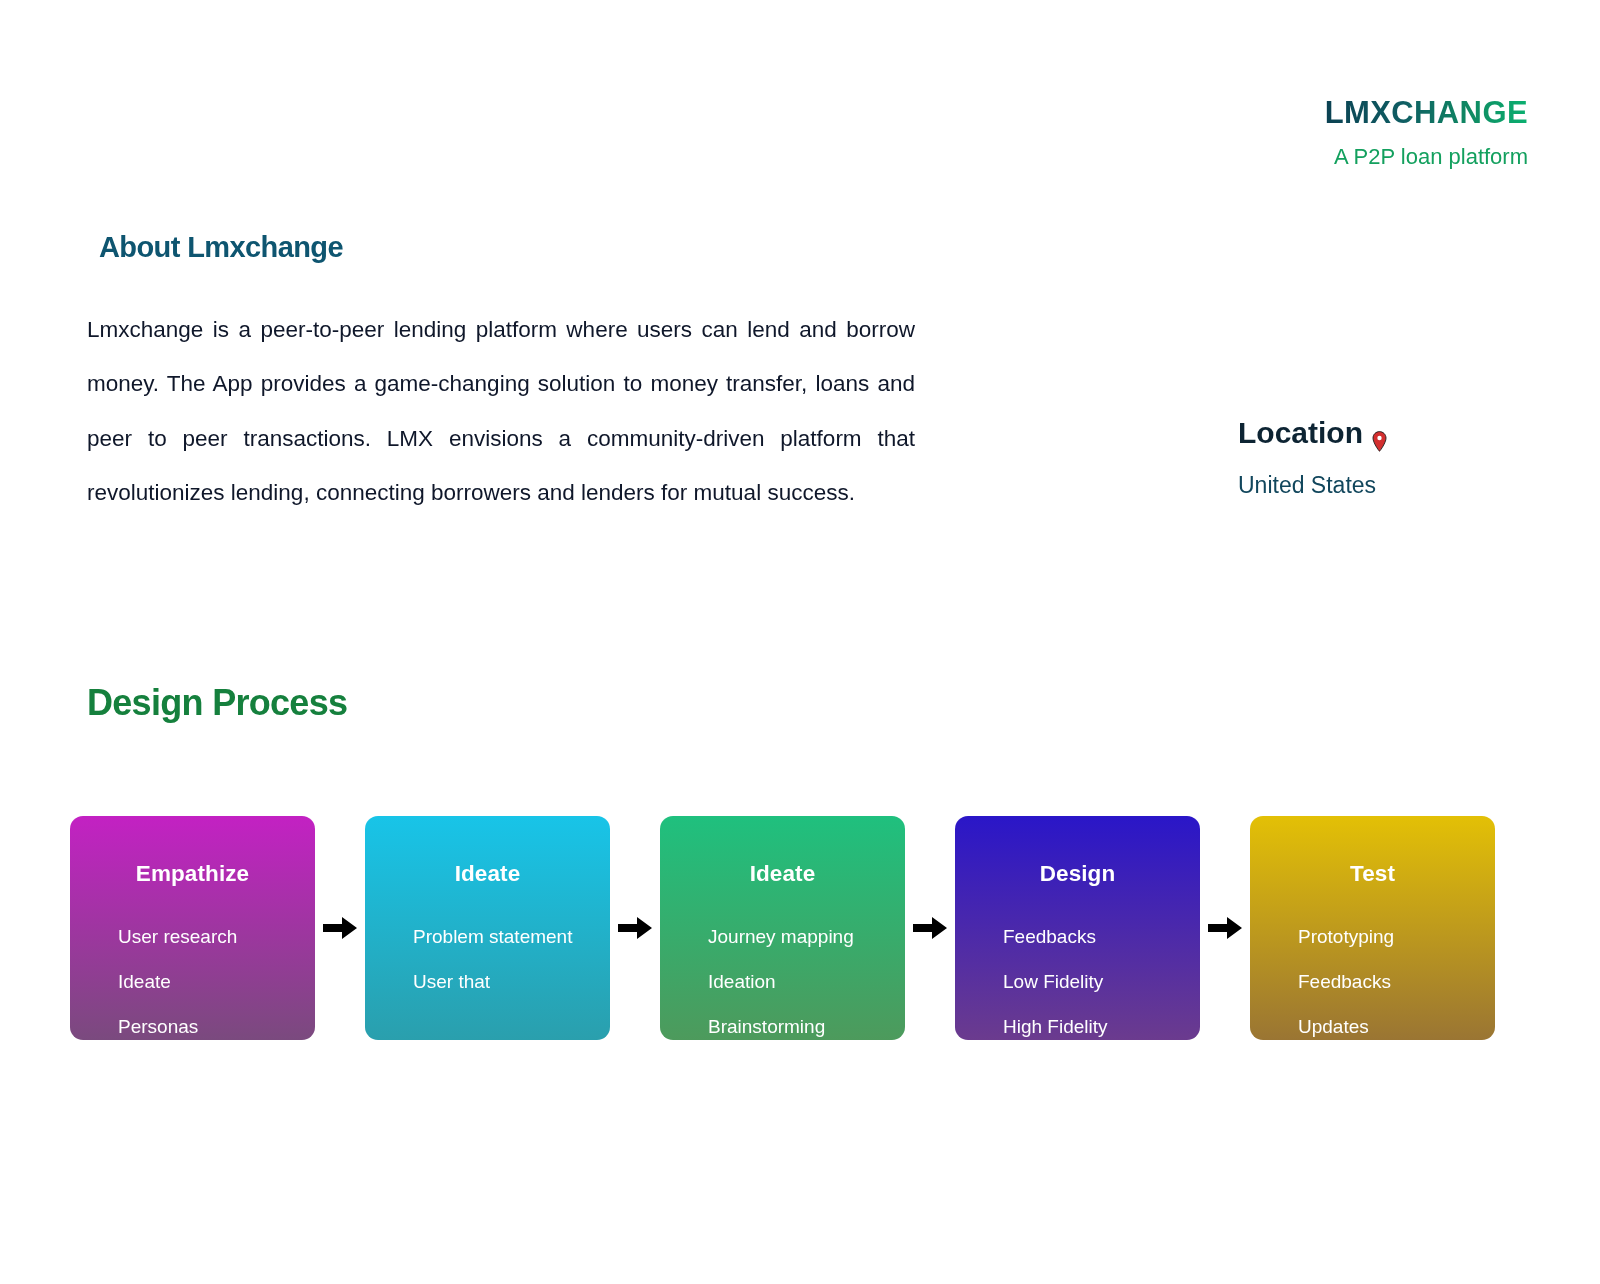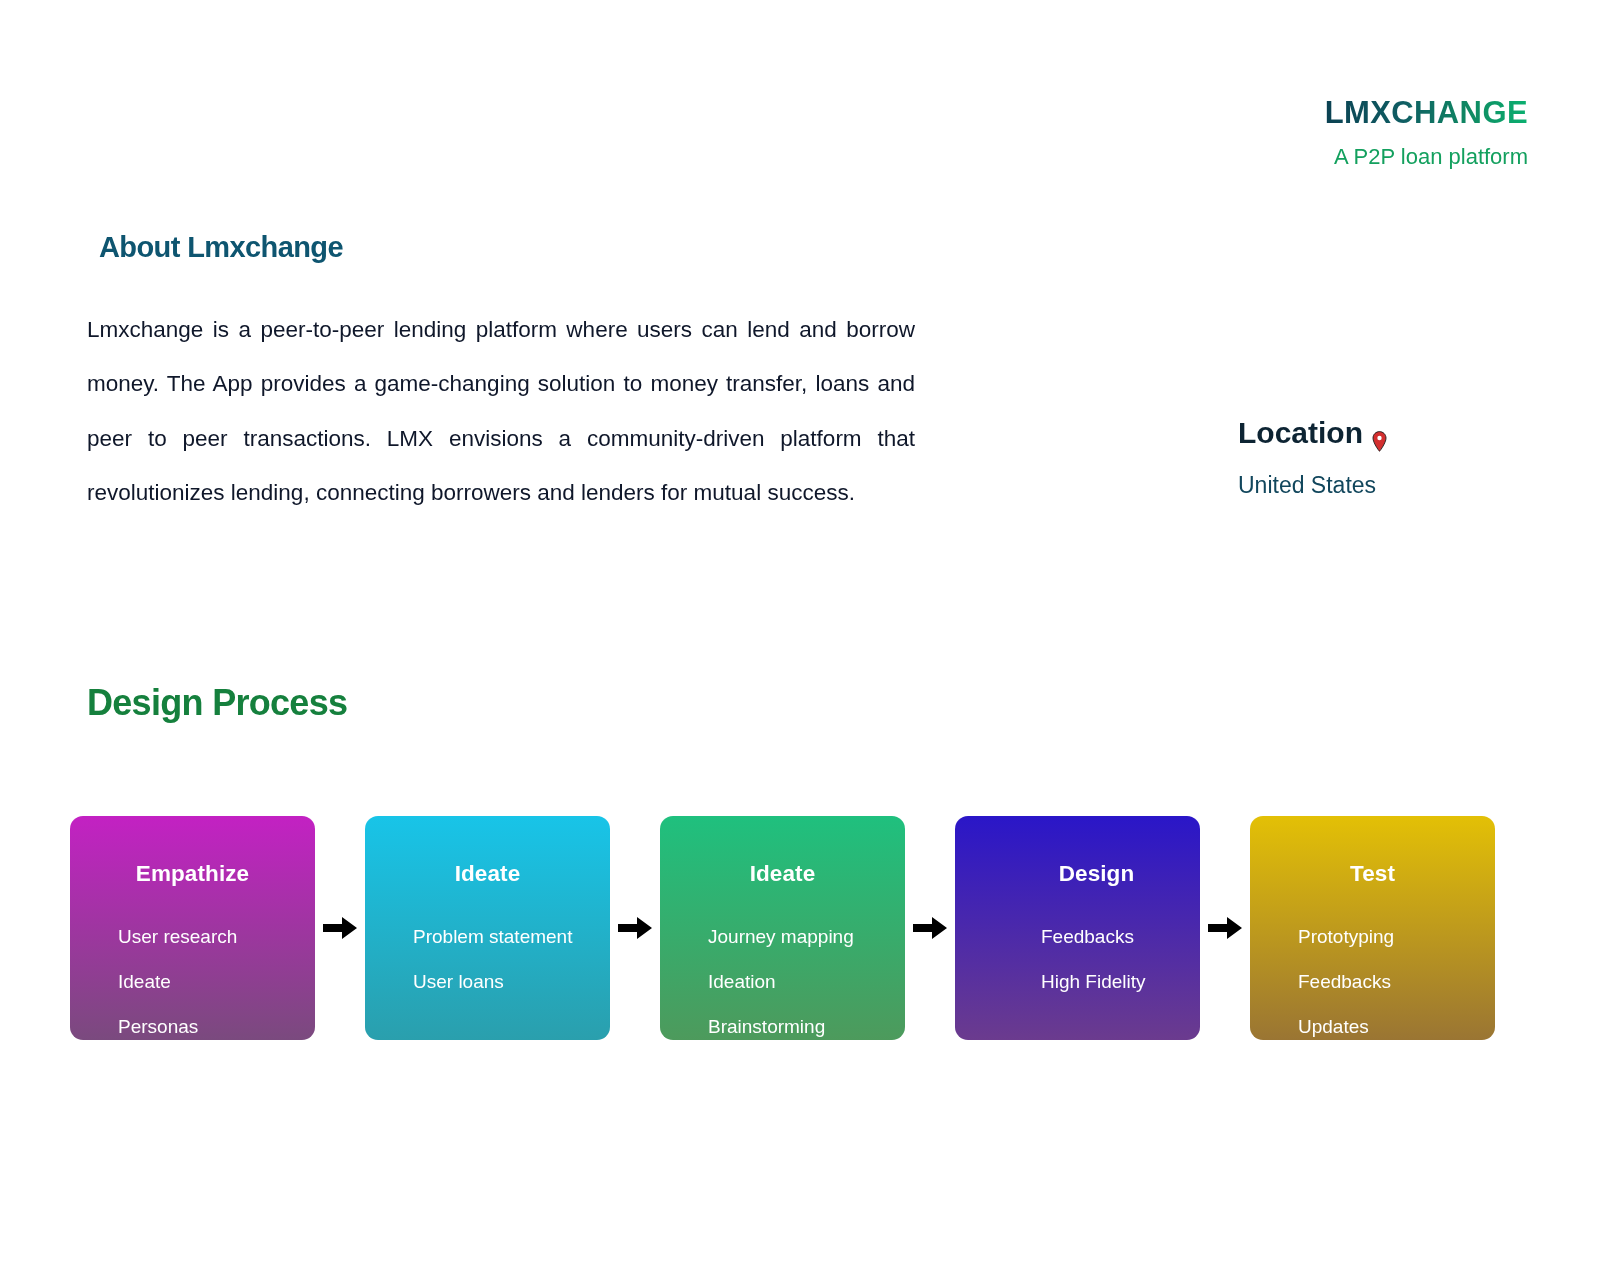--- a/index.html
+++ b/index.html
@@ -205,45 +205,46 @@
       </div>
       <div class="flow-arrow">
         <svg viewBox="0 0 34 26" width="34" height="26" aria-hidden="true">
           <path d="M0 9h19V2l15 11-15 11v-7H0z" fill="#000000"></path>
         </svg>
       </div>
       <div class="stage-card" style="background: linear-gradient(rgb(24, 196, 232) 0%, rgb(42, 159, 173) 100%);">
         <div class="stage-title">Ideate</div>
         <div class="stage-items">
           <div class="stage-item">Problem statement</div>
-          <div class="stage-item">User loans</div>
+          <div class="stage-item">User that</div>
         </div>
       </div>
       <div class="flow-arrow">
         <svg viewBox="0 0 34 26" width="34" height="26" aria-hidden="true">
           <path d="M0 9h19V2l15 11-15 11v-7H0z" fill="#000000"></path>
         </svg>
       </div>
       <div class="stage-card" style="background: linear-gradient(rgb(31, 192, 126) 0%, rgb(77, 154, 92) 100%);">
         <div class="stage-title">Ideate</div>
         <div class="stage-items">
           <div class="stage-item">Journey mapping</div>
           <div class="stage-item">Ideation</div>
           <div class="stage-item">Brainstorming</div>
         </div>
       </div>
       <div class="flow-arrow">
         <svg viewBox="0 0 34 26" width="34" height="26" aria-hidden="true">
           <path d="M0 9h19V2l15 11-15 11v-7H0z" fill="#000000"></path>
         </svg>
       </div>
-      <div class="stage-card" style="background: linear-gradient(rgb(42, 22, 200) 0%, rgb(107, 59, 142) 100%); padding-left: 38px;">
+      <div class="stage-card" style="background: linear-gradient(rgb(42, 22, 200) 0%, rgb(107, 59, 142) 100%);">
         <div class="stage-title">Design</div>
         <div class="stage-items">
           <div class="stage-item">Feedbacks</div>
+          <div class="stage-item">Low Fidelity</div>
           <div class="stage-item">High Fidelity</div>
         </div>
       </div>
       <div class="flow-arrow">
         <svg viewBox="0 0 34 26" width="34" height="26" aria-hidden="true">
           <path d="M0 9h19V2l15 11-15 11v-7H0z" fill="#000000"></path>
         </svg>
       </div>
       <div class="stage-card" style="background: linear-gradient(rgb(227, 192, 6) 0%, rgb(154, 117, 51) 100%);">
         <div class="stage-title">Test</div>

